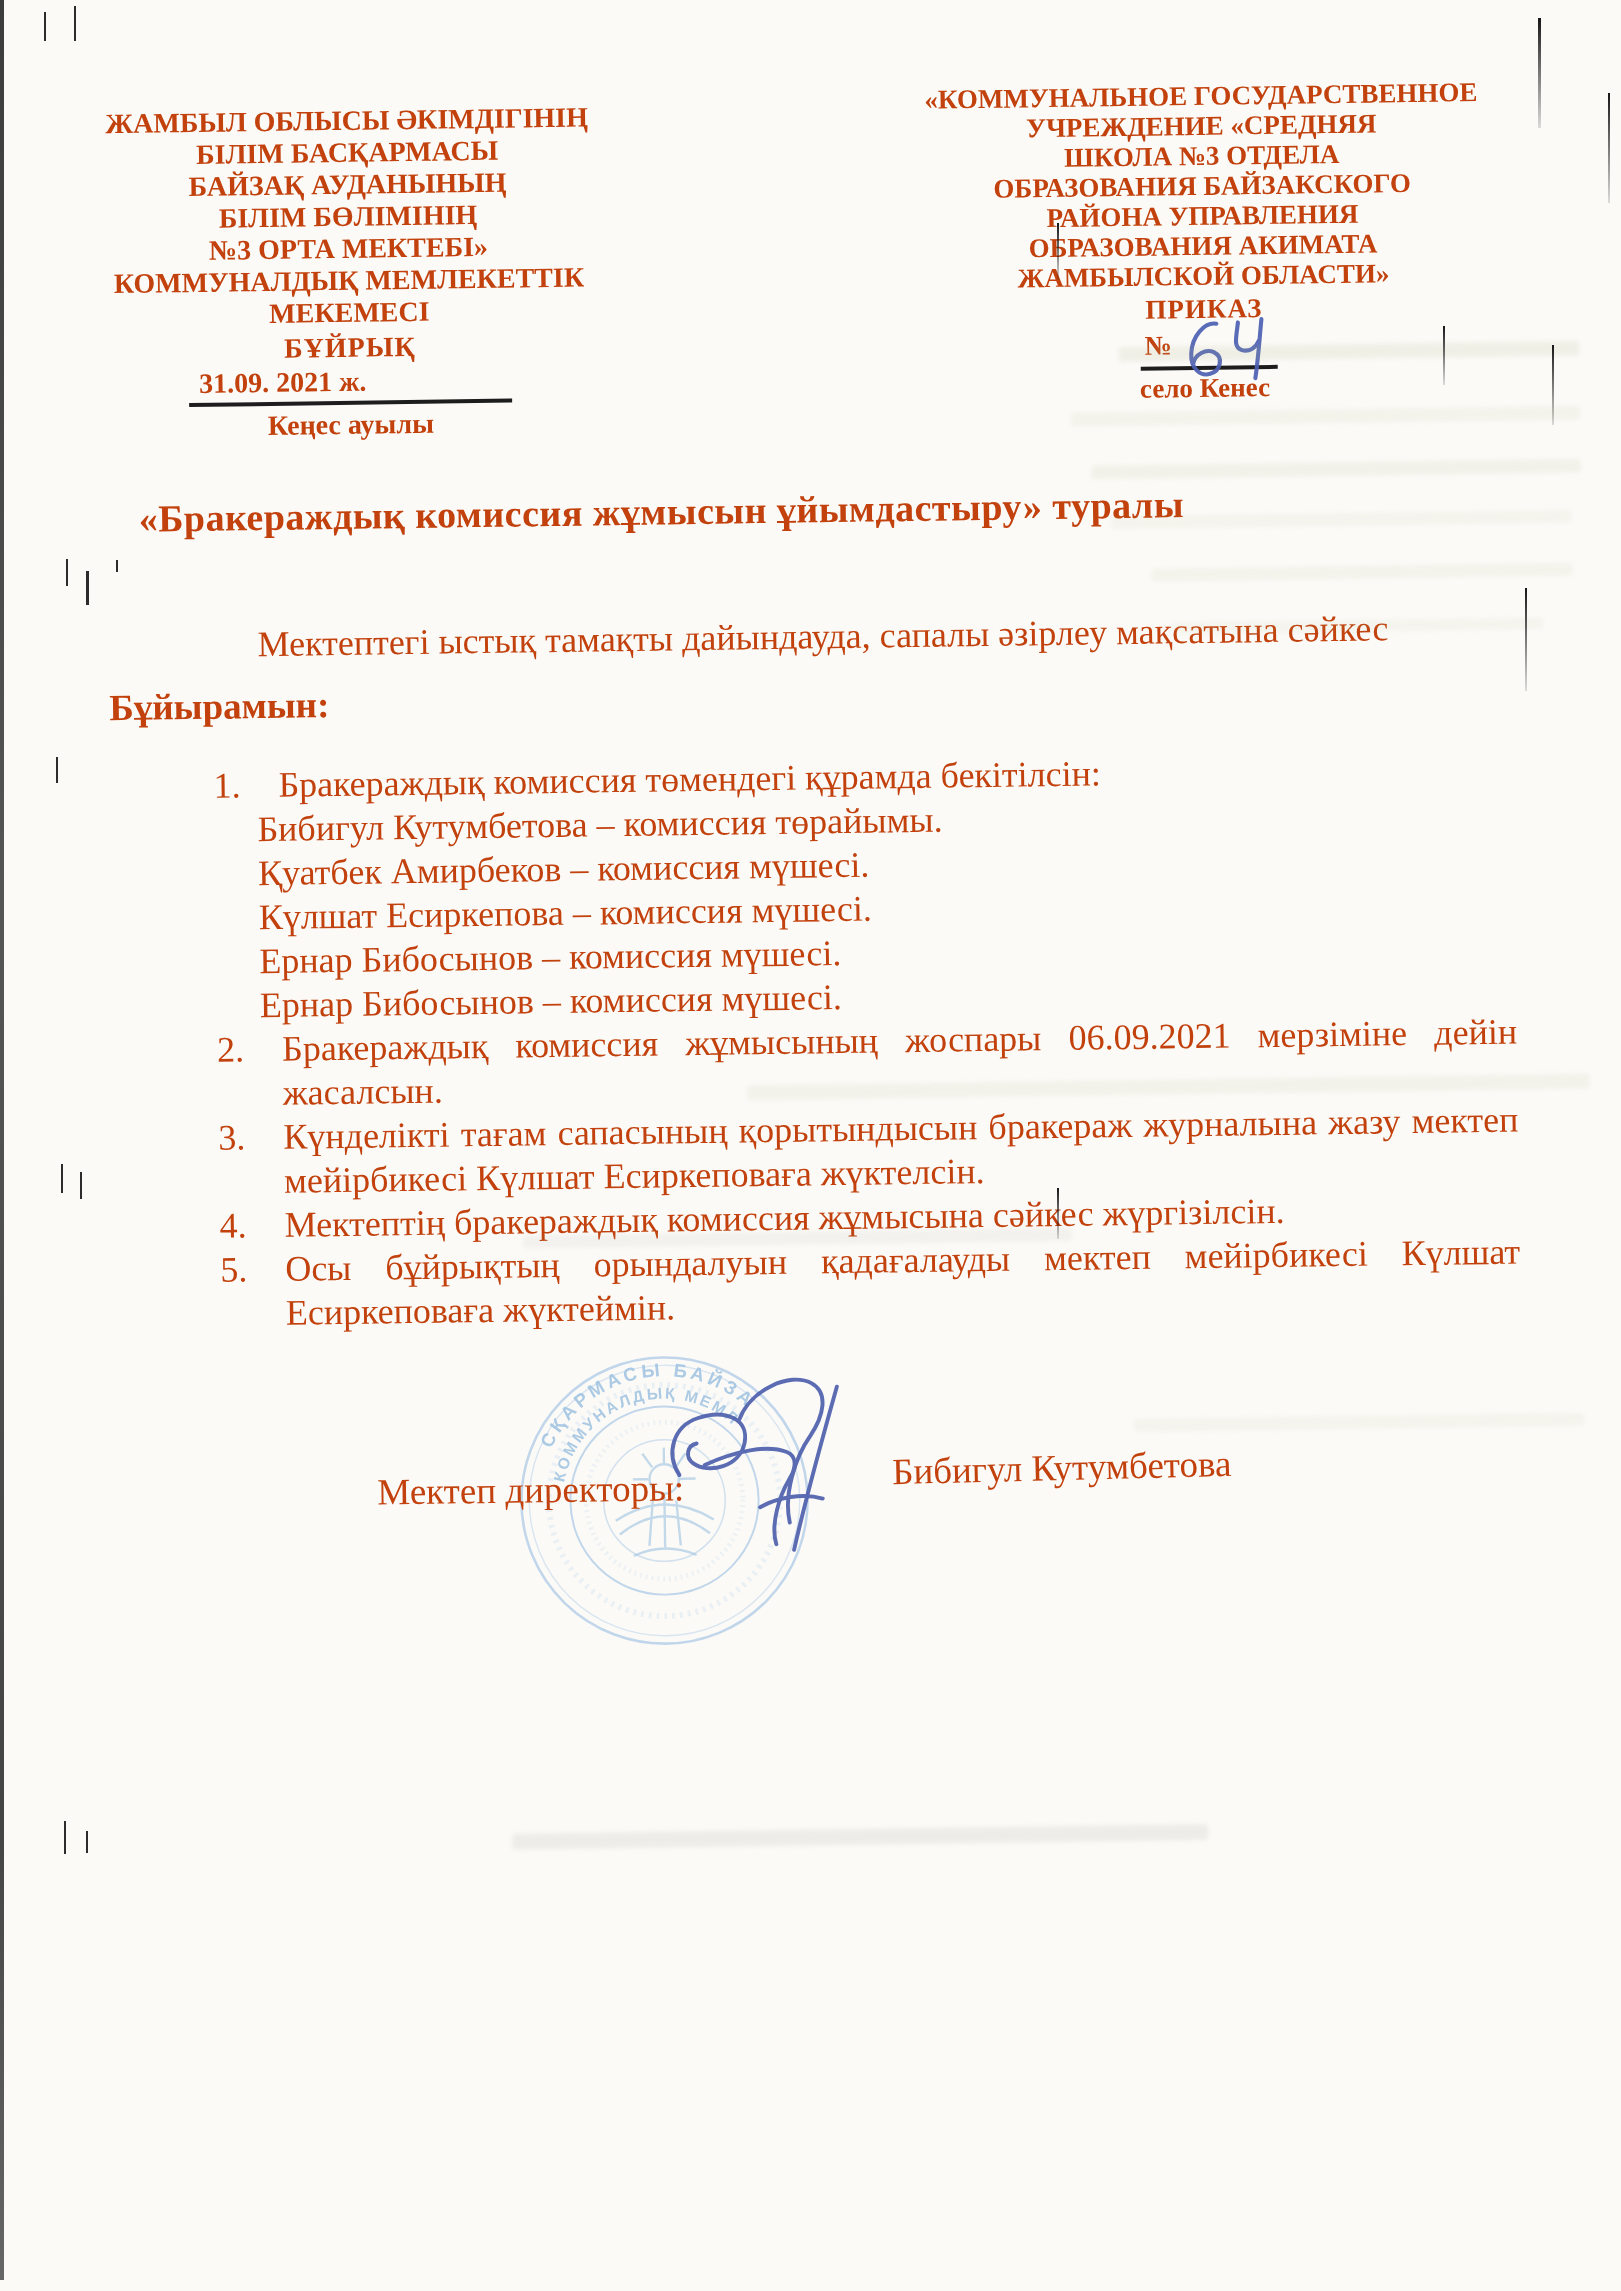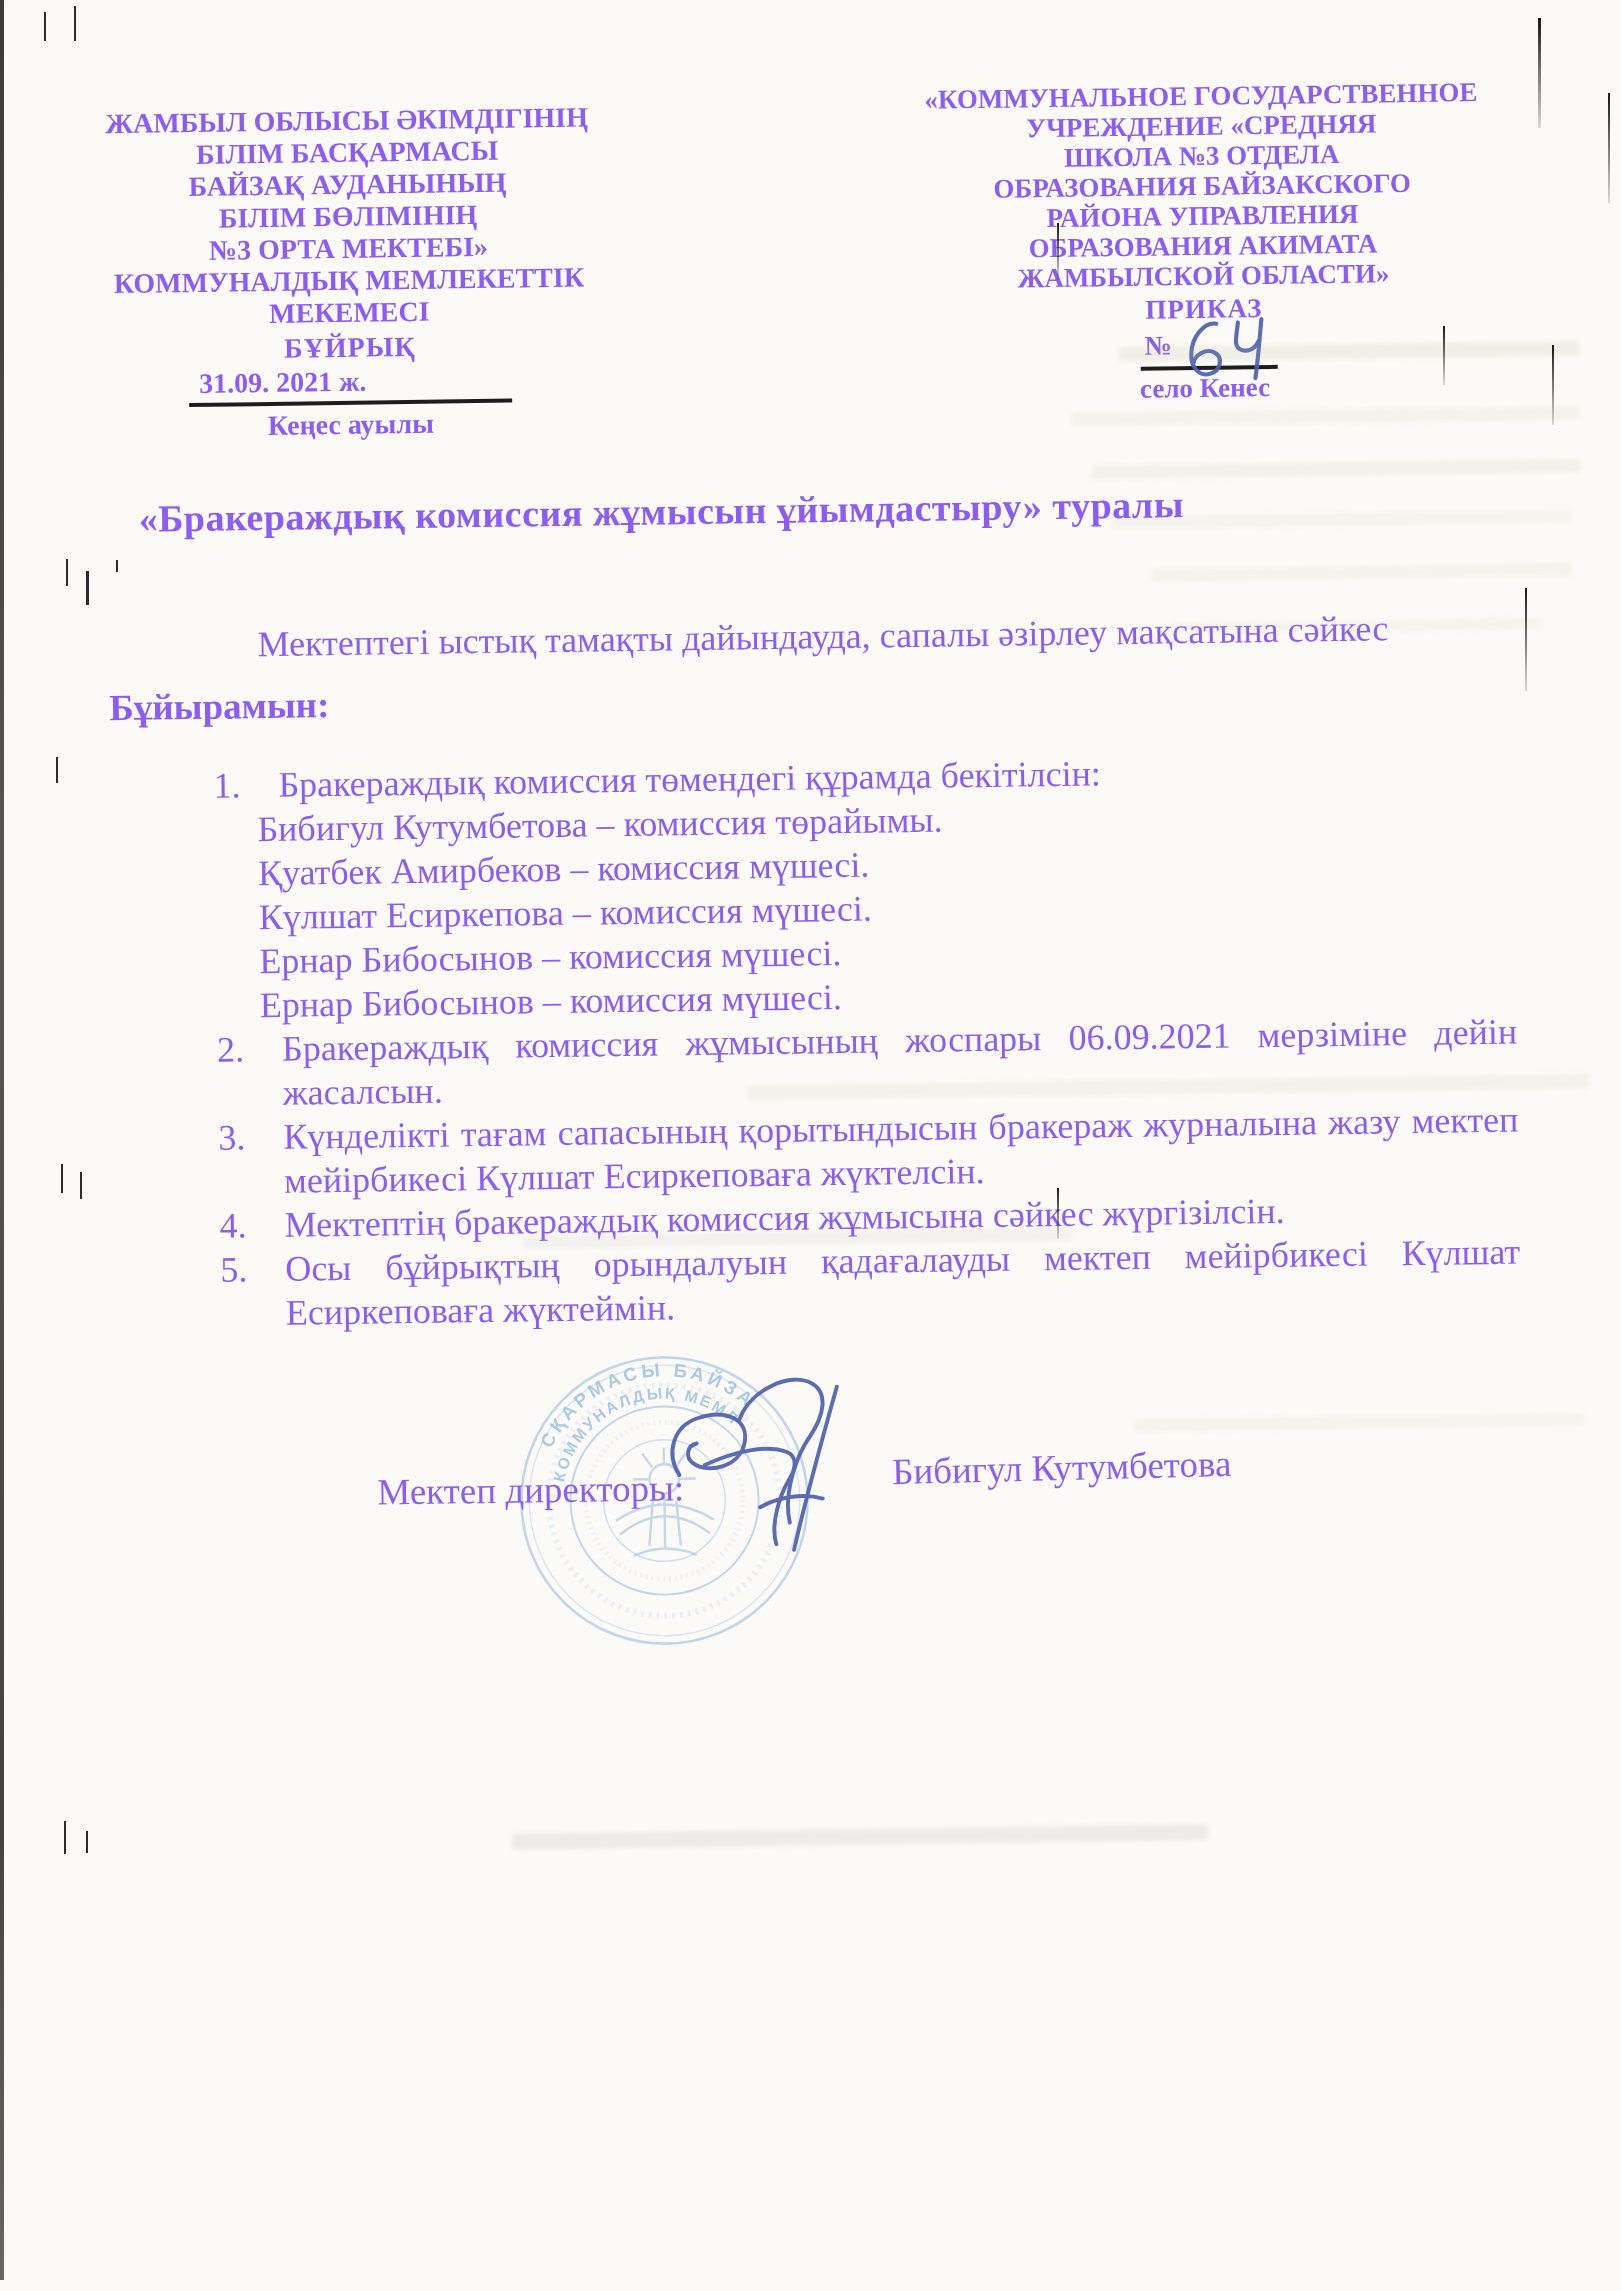--- a/index.html
+++ b/index.html
@@ -3,21 +3,21 @@
 <meta charset="utf-8">
 <style>
   html,body{margin:0;padding:0;background:#e8e8e6;}
   .sheet{
     position:relative;
     width:1621px;height:2292px;
     margin:0 auto;
     background:#fbfaf7;
     overflow:hidden;
     font-family:"Liberation Serif","DejaVu Serif",serif;
-    color:#8b5cf6;
+    color:#c2410c;
   }
   .content{position:absolute;inset:0;transform:rotate(-0.8deg);transform-origin:52% 42%;}
 
   
   .hblock{position:absolute;text-align:center;}
   .lblock{left:101px;top:98px;width:515px;font-size:28px;line-height:32px;font-weight:600;}
   .rblock{left:908px;top:86px;width:610px;font-size:27px;line-height:30px;font-weight:600;}
   .hline{display:block;}
   .order-word{font-weight:bold;letter-spacing:1px;margin-top:2.9px;}
   .date-line{font-weight:bold;margin-top:2px;}

